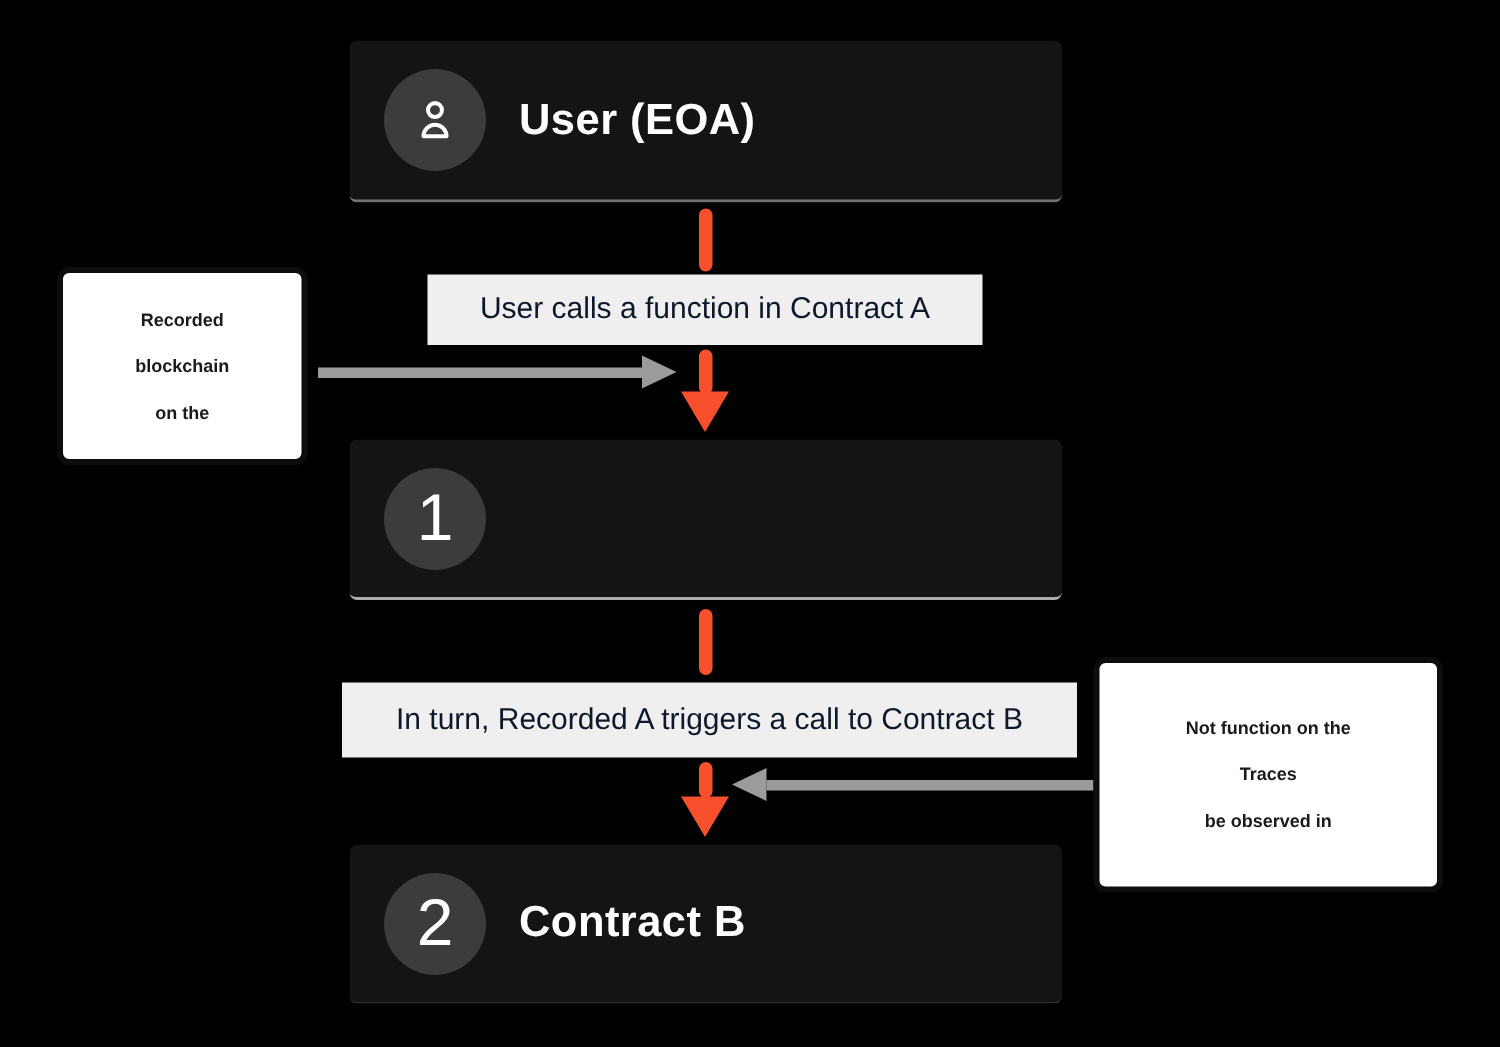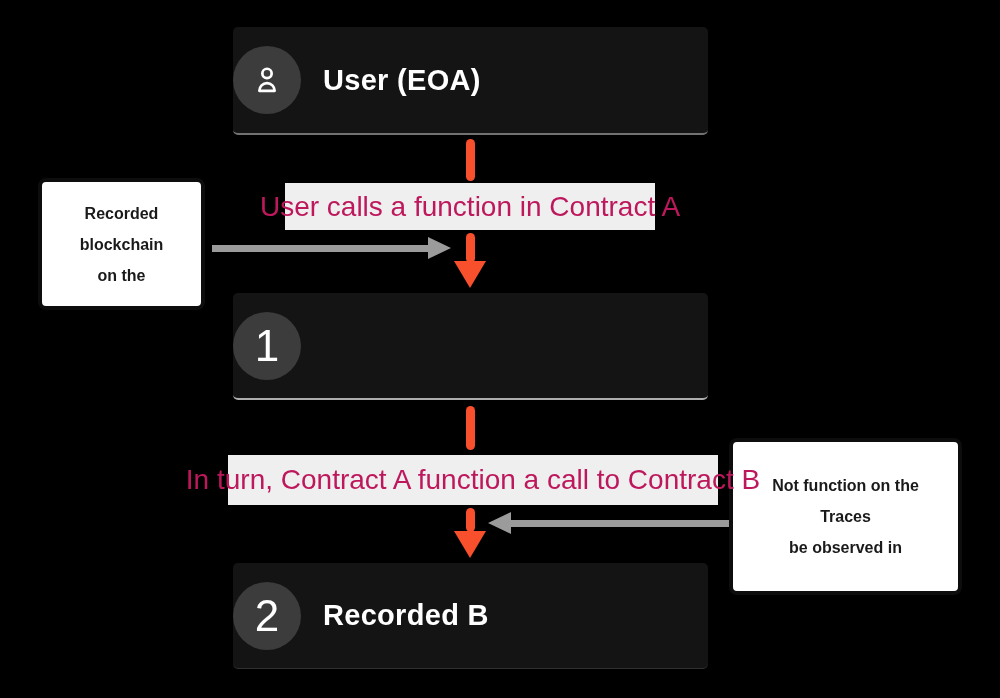--- a/index.html
+++ b/index.html
@@ -16,20 +16,21 @@
   
   .node {
     position: absolute;
     left: 233px;
     width: 475px;
     background: #141414;
     border-radius: 5px;
     display: flex;
     align-items: center;
     box-sizing: border-box;
+    padding-left: 23px;
     z-index: 2;
   }
   #node-user { top: 27px;  height: 108px; border-bottom: 2px solid rgba(255,255,255,0.40); }
   #node-a    { top: 293px; height: 107px; border-bottom: 2px solid rgba(255,255,255,0.65); }
   #node-b    { top: 563px; height: 106px; border-bottom: 1px solid rgba(255,255,255,0.12); }
 
   .badge {
     width: 68px; height: 68px;
     border-radius: 50%;
     background: #3C3C3C;
@@ -76,22 +77,22 @@
     border-top: 27px solid #F8502C;
     z-index: 1;
   }
   #oa1-head { top: 261px; }
   #oa2-head { top: 531px; }
 
   
   .flow-label {
     position: absolute;
     background: #EFEFEF;
-    color: #be185d;
-    font-size: 28px;
+    color: #0f172a;
+    font-size: 20px;
     display: flex;
     align-items: center;
     justify-content: center;
     white-space: nowrap;
     z-index: 3;
   }
   #flow-label-1 { left: 285px; top: 183px; width: 370px; height: 47px; }
   #flow-label-2 { left: 228px; top: 455px; width: 490px; height: 50px; }
 
   
@@ -115,21 +116,21 @@
   #ga2-head { left: 488px; top: 512px; border-right: 23px solid #9B9B9B; }
 
   
   .annotation {
     position: absolute;
     box-sizing: border-box;
     background: #FFFFFF;
     border: 4px solid #0D0D0D;
     border-radius: 8px;
     color: #1A1A1A;
-    font-size: 16px;
+    font-size: 12px;
     font-weight: 700;
     line-height: 31px;
     text-align: center;
     display: flex;
     flex-direction: column;
     justify-content: center;
     z-index: 2;
   }
   #annotation-left  { left: 38px;  top: 178px; width: 167px; height: 132px; }
   #annotation-right { left: 729px; top: 438px; width: 233px; height: 157px; }
@@ -166,29 +167,29 @@
   <div class="ghead" id="ga1-head"></div>
 
   <div class="node" id="node-a">
     <div class="badge">1</div>
   </div>
 
   <div class="oshaft" id="oa2-seg1"></div>
   <div class="oshaft" id="oa2-seg2"></div>
   <div class="ohead" id="oa2-head"></div>
 
-  <div class="flow-label" id="flow-label-2">In turn, Contract A function a call to Contract B</div>
+  <div class="flow-label" id="flow-label-2">In turn, Recorded A triggers a call to Contract B</div>
 
   <div class="annotation" id="annotation-right">
     <span class="line">Not function on the</span>
     <span class="line">Traces</span>
     <span class="line">be observed in</span>
   </div>
 
   <div class="gshaft" id="ga2-shaft"></div>
   <div class="ghead" id="ga2-head"></div>
 
   <div class="node" id="node-b">
     <div class="badge">2</div>
-    <div class="node-title">Recorded B</div>
+    <div class="node-title">Contract B</div>
   </div>
 
 </div>
 
 </body></html>

